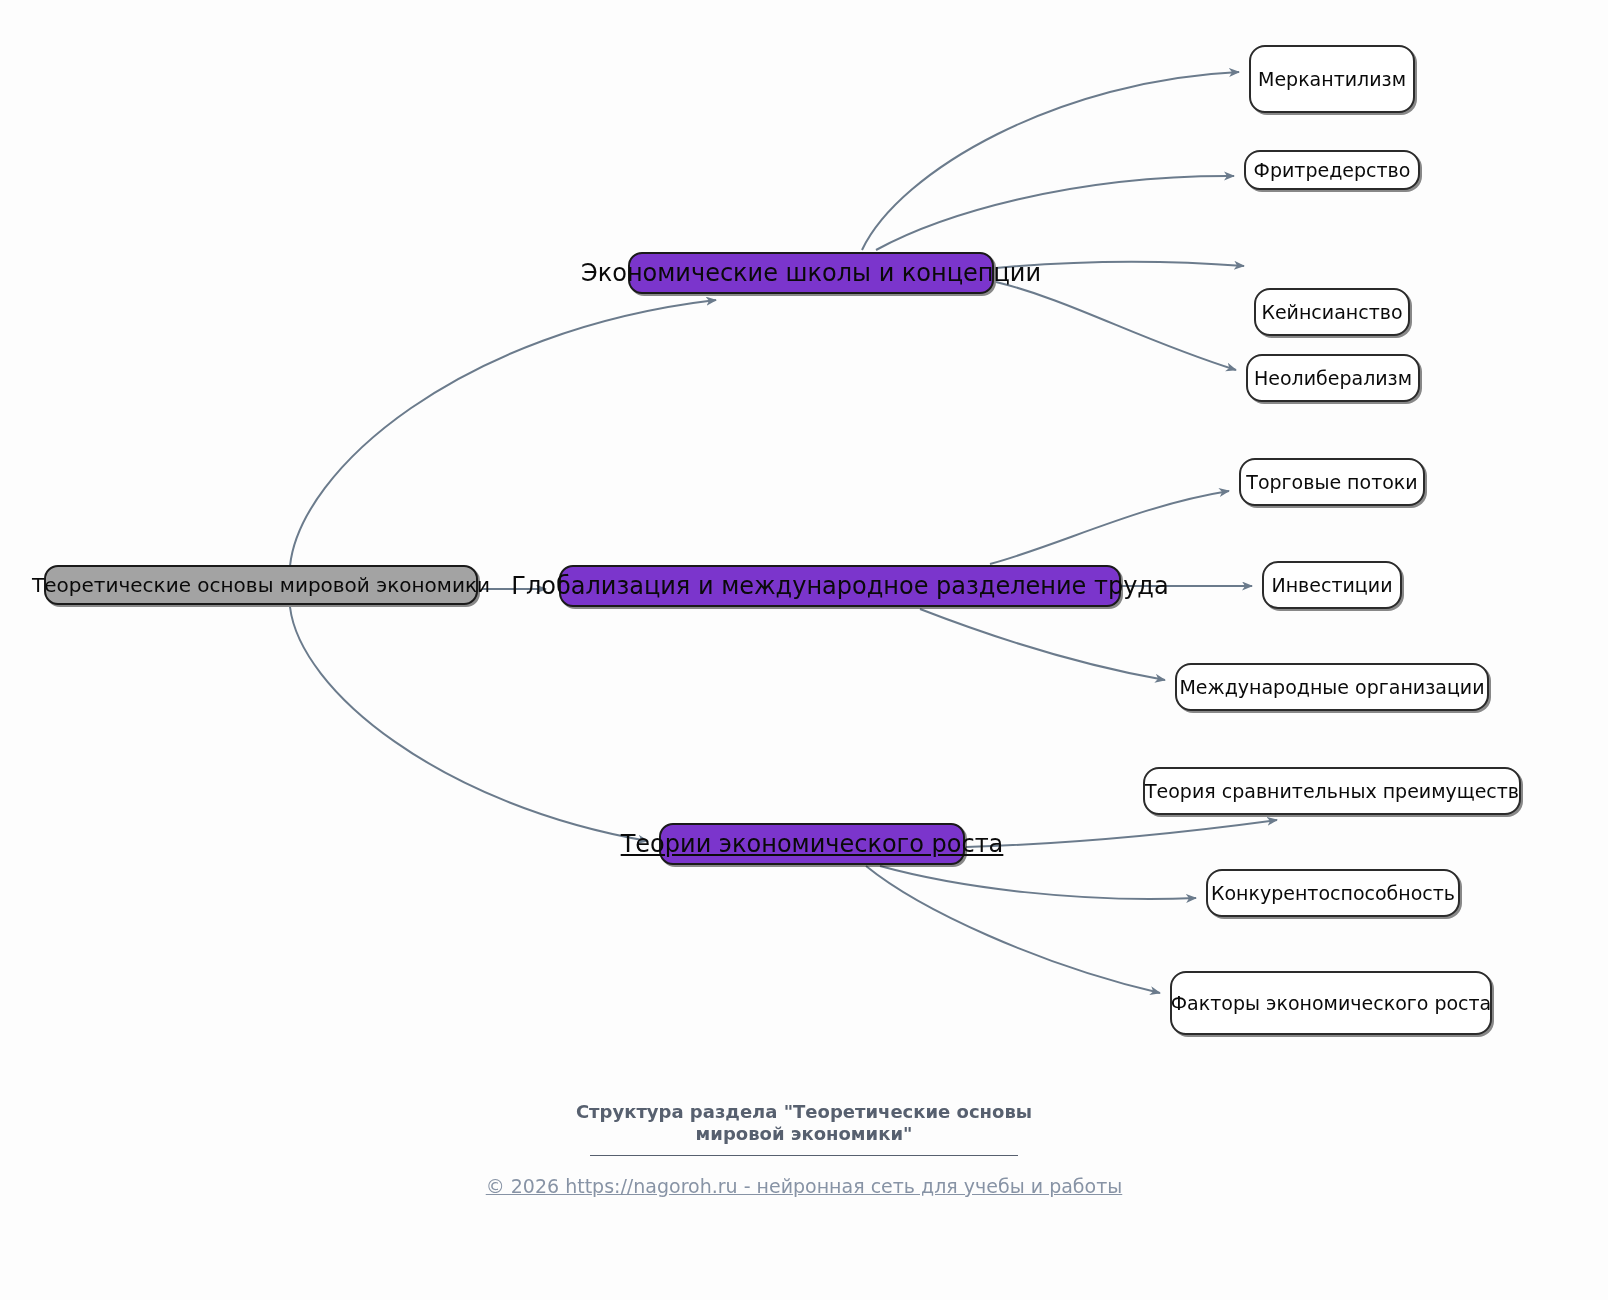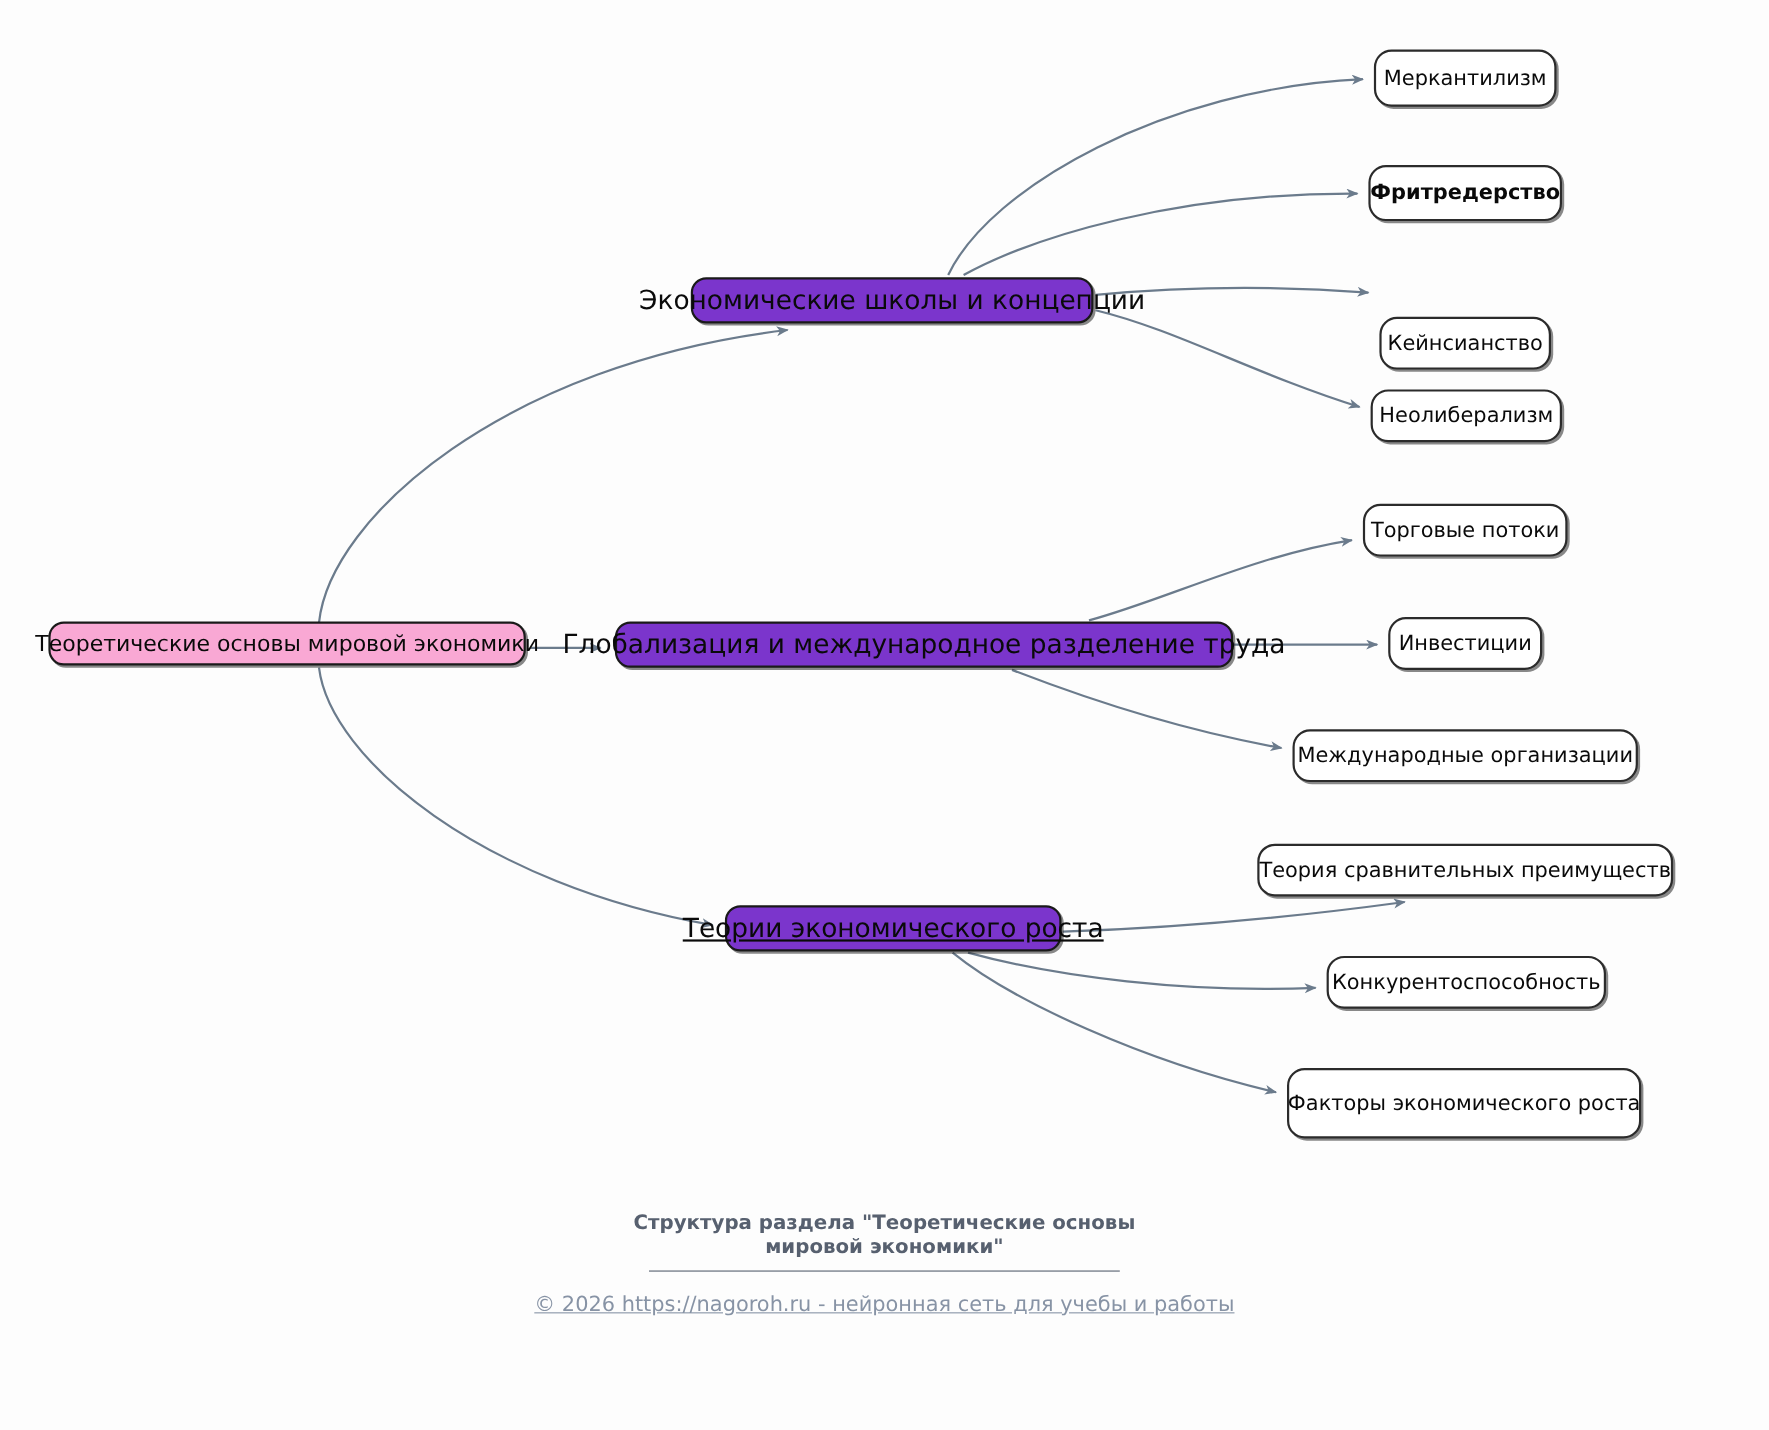--- a/index.html
+++ b/index.html
@@ -26,21 +26,21 @@
   .node {
     position: absolute;
     display: flex;
     align-items: center;
     justify-content: center;
     box-sizing: border-box;
     white-space: nowrap;
     line-height: 1;
   }
   .node-root {
-    background: #f9a8d4;
+    background: #a3a3a3;
     border: 2px solid #1a1a1a;
     border-radius: 14px;
     color: #0a0a0a;
     font-size: 20px;
   }
   .node-branch {
     background: #7b35cc;
     border: 2px solid #1a1a1a;
     border-radius: 14px;
     color: #0a0a0a;
@@ -115,25 +115,25 @@
   </svg>
 
   <div class="node node-root node-shadow" style="left:44px; top:565px; width:434px; height:40px;">
     <span>Теоретические основы мировой экономики</span>
   </div>
 
   <div class="node node-branch node-shadow" style="left:628px; top:252px; width:366px; height:42px;">
     <span>Экономические школы и концепции</span>
   </div>
 
-  <div class="node node-leaf node-shadow" style="left:1249px; top:45px; width:166px; height:52px;">
+  <div class="node node-leaf node-shadow" style="left:1249px; top:45px; width:166px; height:68px;">
     <span>Меркантилизм</span>
   </div>
 
-  <div class="node node-leaf node-shadow" style="left:1244px; top:150px; width:176px; height:51px;font-weight:bold;">
+  <div class="node node-leaf node-shadow" style="left:1244px; top:150px; width:176px; height:40px;">
     <span>Фритредерство</span>
   </div>
 
   <div class="node node-leaf node-shadow" style="left:1254px; top:252px; width:156px; height:48px;margin-top:36px;">
     <span>Кейнсианство</span>
   </div>
 
   <div class="node node-leaf node-shadow" style="left:1246px; top:354px; width:174px; height:48px;">
     <span>Неолиберализм</span>
   </div>

